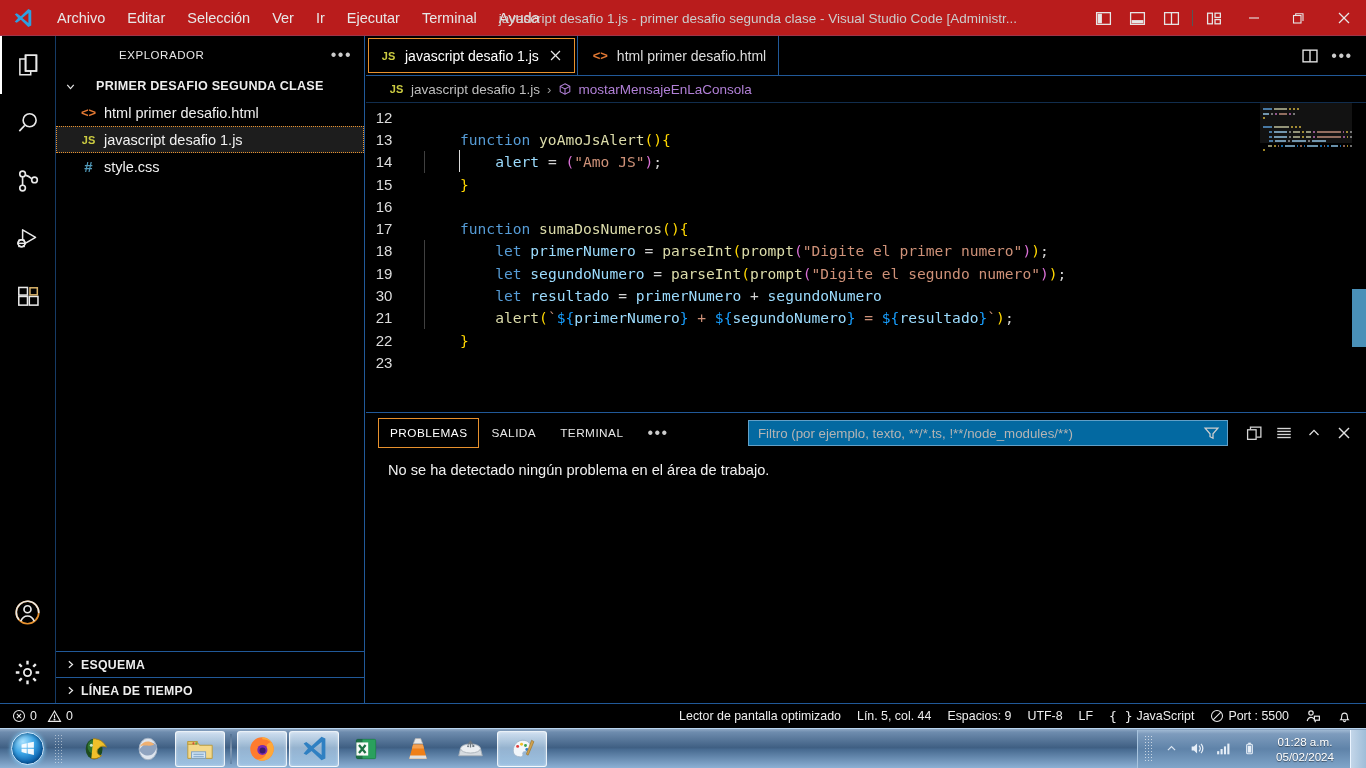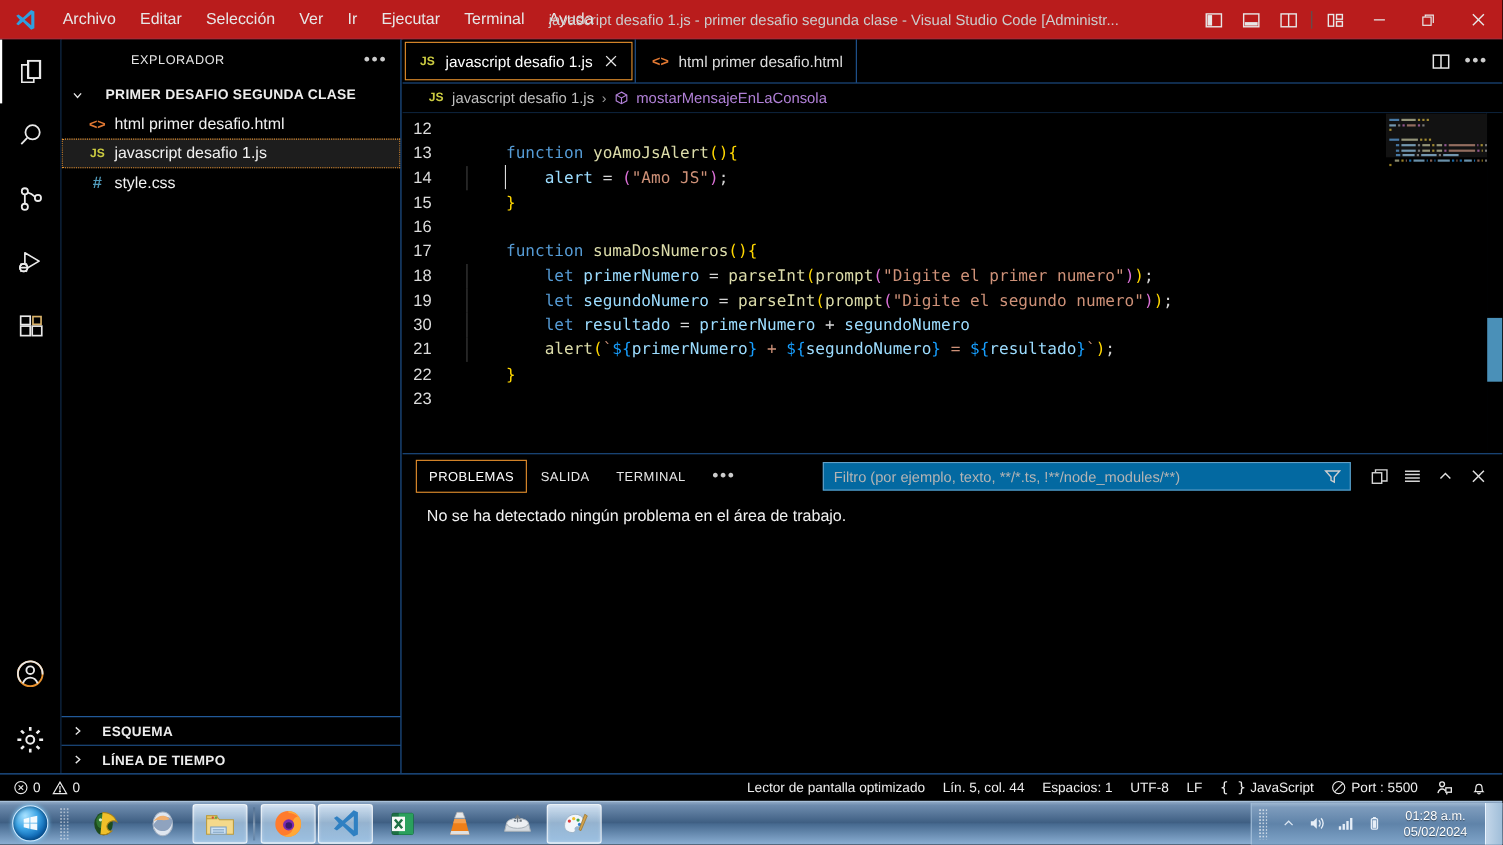--- a/index.html
+++ b/index.html
@@ -84,21 +84,21 @@
   .file-row.selected::after {
     content: ""; position: absolute; inset: 0;
     border: 1px dotted #e8912d;
   }
   .file-icon { width: 17px; text-align: center; font-size: 12.5px; font-weight: bold; flex: none; }
   .fi-html { color: #e37933; font-size: 13px; }
   .fi-js { color: #cbcb41; font-size: 11px; }
   .fi-css { color: #519aba; font-size: 15px; }
   .file-label { font-size: 14.5px; color: #f0f0f0; white-space: nowrap; }
   .sb-section {
-    height: 26px; display: flex; align-items: center; gap: 15px; padding-left: 6px;
+    height: 26px; display: flex; align-items: center; gap: 3px; padding-left: 6px;
     border-top: 1px solid #3794ff99; cursor: pointer;
   }
   .sb-section .slbl { font-size: 12.3px; font-weight: bold; color: #ededed; letter-spacing: .3px; }
 
   
   .editor-area {
     position: absolute; left: 366px; top: 36px; width: 1000px; height: 667px; background: #000;
   }
   .tabs-row {
     position: relative; height: 40px; display: flex; align-items: stretch;
@@ -672,21 +672,21 @@
               <line x1="8" y1="6" x2="8" y2="9.6"></line>
               <circle cx="8" cy="11.2" r=".5" fill="#e9e9e9"></circle>
           </svg>
         </span>
         <span>0</span>
       </div>
     </div>
     <div class="sb-right">
       <div class="sb-cell">Lector de pantalla optimizado</div>
       <div class="sb-cell">Lín. 5, col. 44</div>
-      <div class="sb-cell">Espacios: 1</div>
+      <div class="sb-cell">Espacios: 9</div>
       <div class="sb-cell">UTF-8</div>
       <div class="sb-cell">LF</div>
       <div class="sb-cell">
         <span style="font-family:'DejaVu Sans Mono',monospace;font-size:13px">{ }</span>
         <span>JavaScript</span>
       </div>
       <div class="sb-cell">
         <span>
           <svg width="14" height="14" viewBox="0 0 16 16" fill="none" stroke="#e9e9e9" stroke-width="1.2">
             <circle cx="8" cy="8" r="6.3"></circle>

